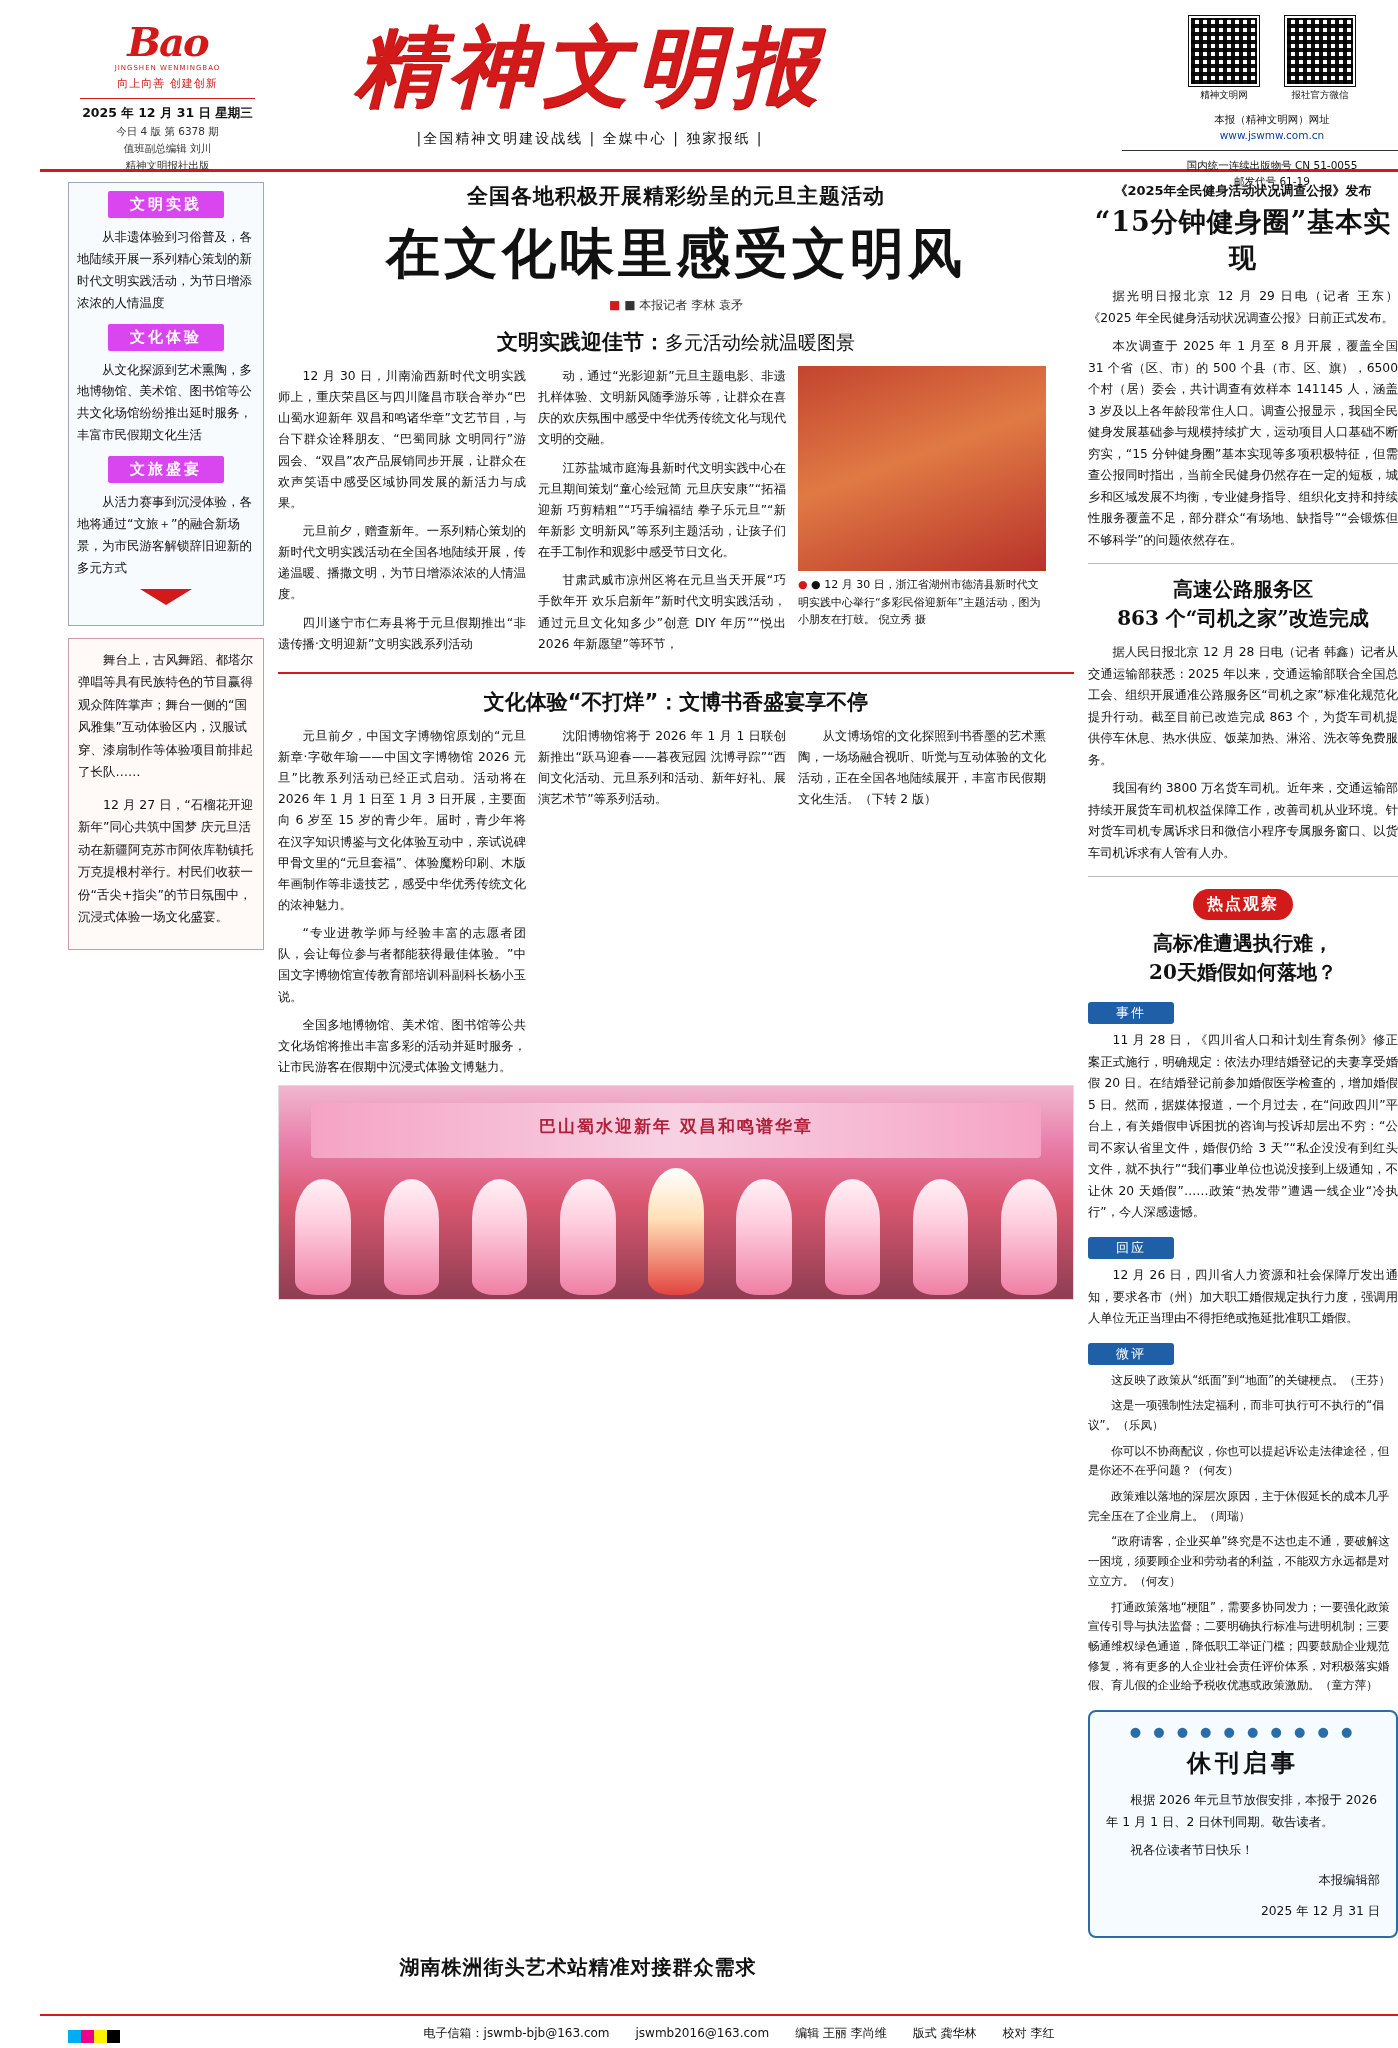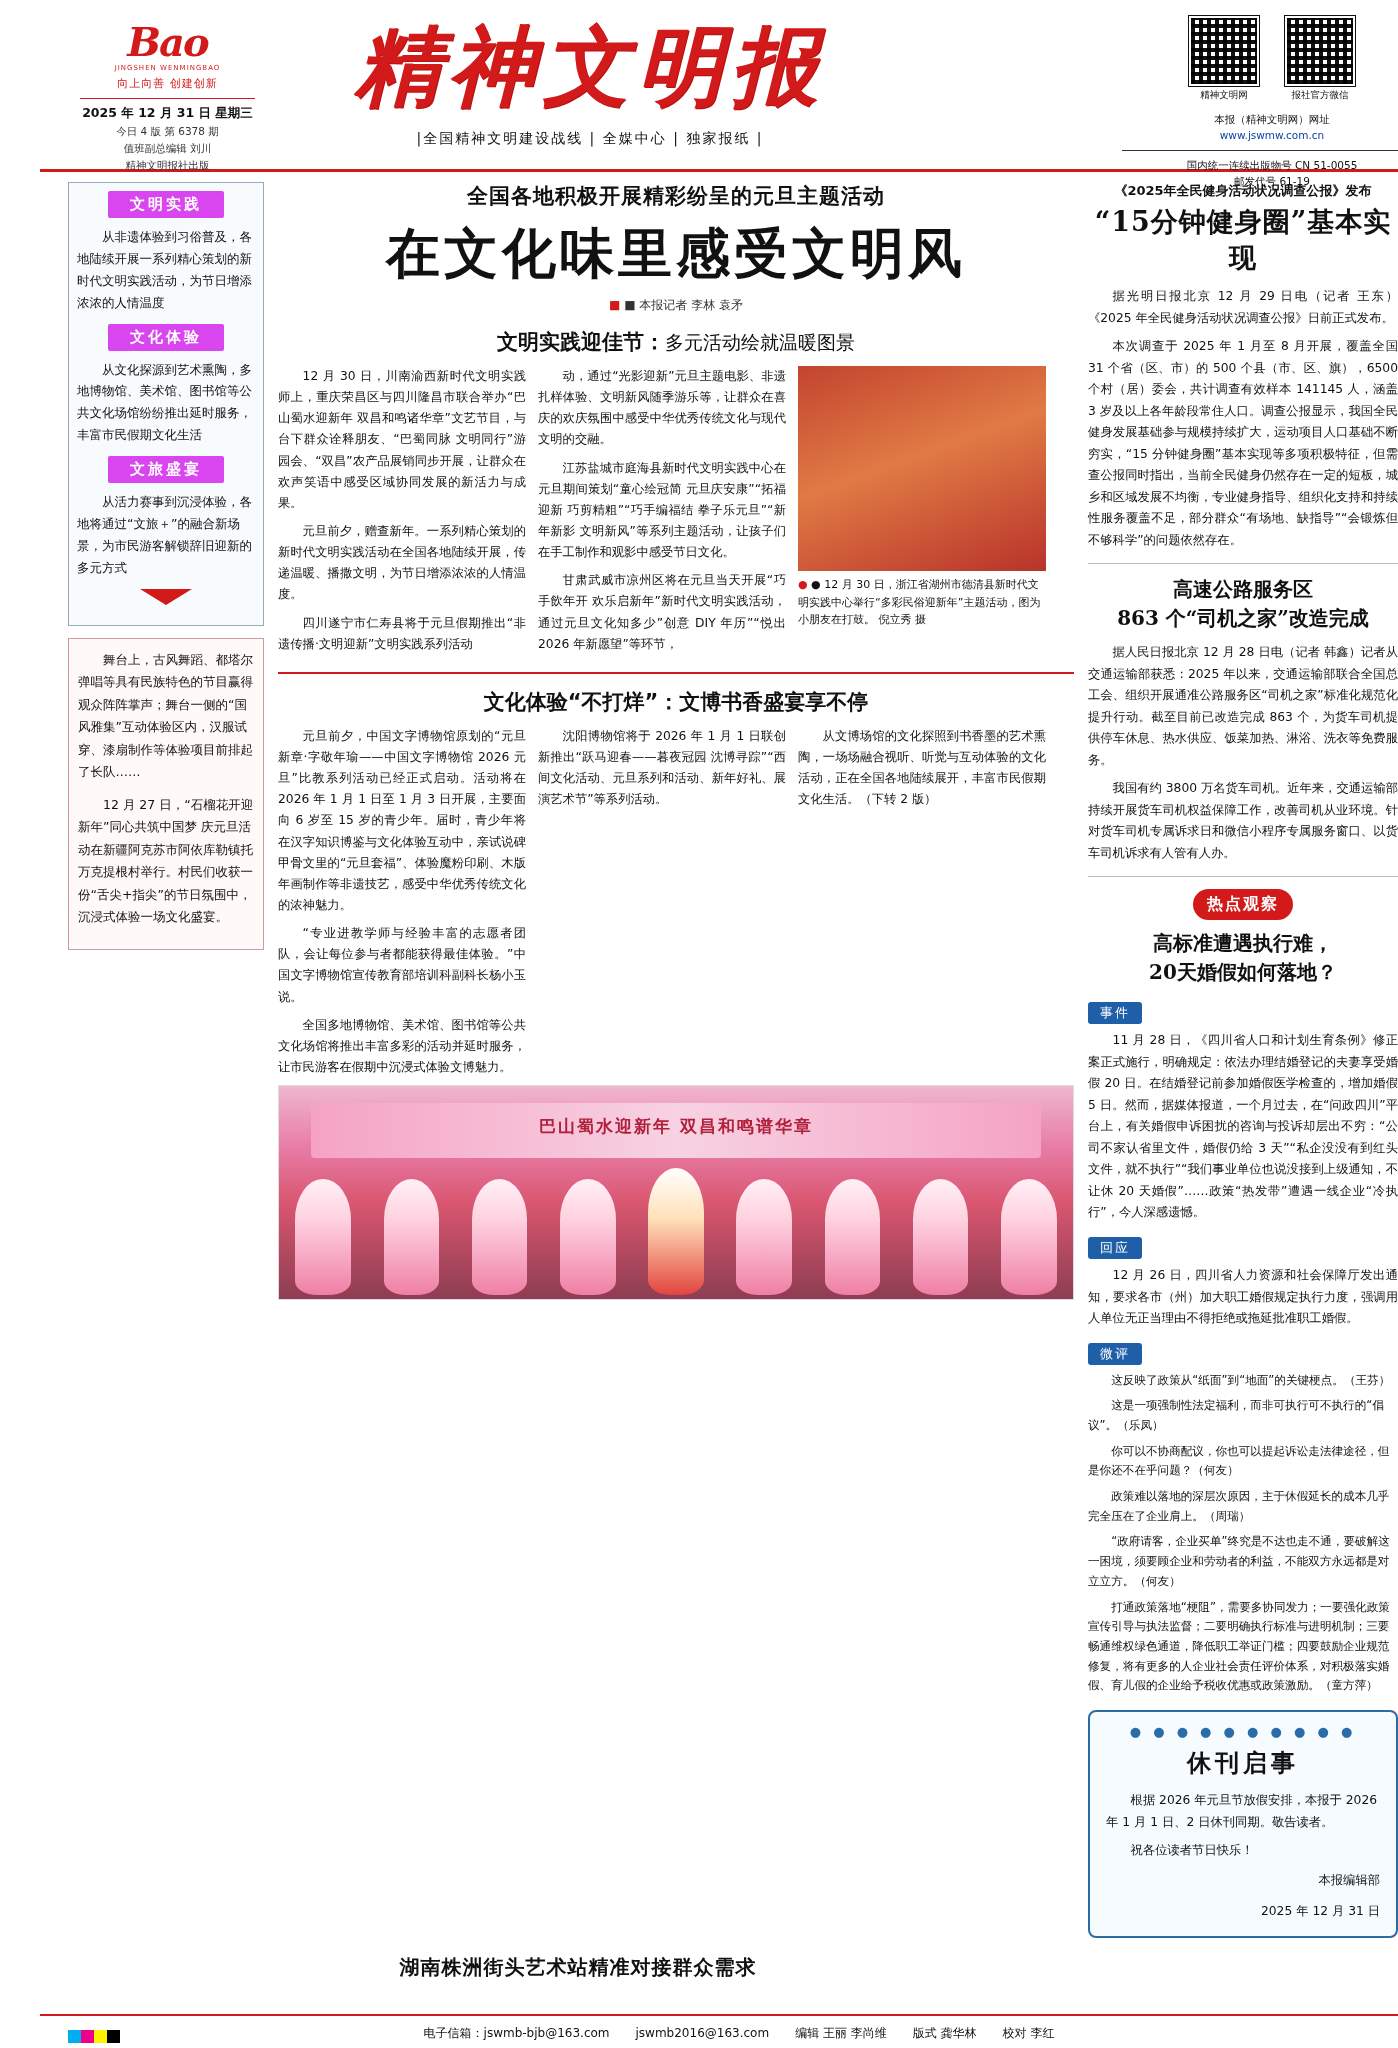--- a/index.html
+++ b/index.html
@@ -117,21 +117,21 @@
   .rc-h2 { font-size:27px; text-align:center; font-weight:bold; font-family:"DejaVu Serif","Liberation Serif",serif; margin:2px 0 10px; letter-spacing:1px;}
   .rc-h3 { font-size:20px; text-align:center; font-weight:bold; font-family:"DejaVu Serif","Liberation Serif",serif; line-height:1.35; margin:4px 0 10px; }
   .rtxt { font-size:12.3px; line-height:1.75; text-align:justify; text-indent:2em; margin:0 0 7px; }
   .rc-rule { border-top:1px solid #bbb; margin:12px 0; }
 
   .hot-badge { text-align:center; margin:6px 0 10px; }
   .hot-badge span {
     display:inline-block; background:#d21a1a; color:#fff; font-size:16px; font-weight:bold;
     padding:5px 14px; border-radius:16px; letter-spacing:2px;
   }
-  .sec-tag { display:inline-block; background:#1f5fa8; color:#fff; font-size:13px; padding:2px 12px; border-radius:3px; margin:6px 0 6px; letter-spacing:2px;}
+  .sec-tag { display:inline-block; background:#1f5fa8; color:#fff; font-size:13px; padding:2px 28px; border-radius:3px; margin:6px 0 6px; letter-spacing:2px;}
   .weibo-item { font-size:11.6px; line-height:1.7; text-indent:2em; margin:0 0 6px; }
 
   .notice {
     border:2px solid #2a6ca8; border-radius:8px; padding:12px 16px 14px; margin-top:14px;
     background:#f6fbff;
   }
   .notice-dots { text-align:center; color:#2a6ca8; font-size:13px; letter-spacing:4px; }
   .notice-h { text-align:center; font-size:24px; font-weight:bold; letter-spacing:4px; margin:8px 0 10px; font-family:"DejaVu Serif","Liberation Serif",serif;}
   .notice p { font-size:12.3px; line-height:1.8; text-indent:2em; margin:0 0 6px; }
   .notice .sign { text-align:right; text-indent:0; font-size:12.3px; margin:8px 0 0; }

